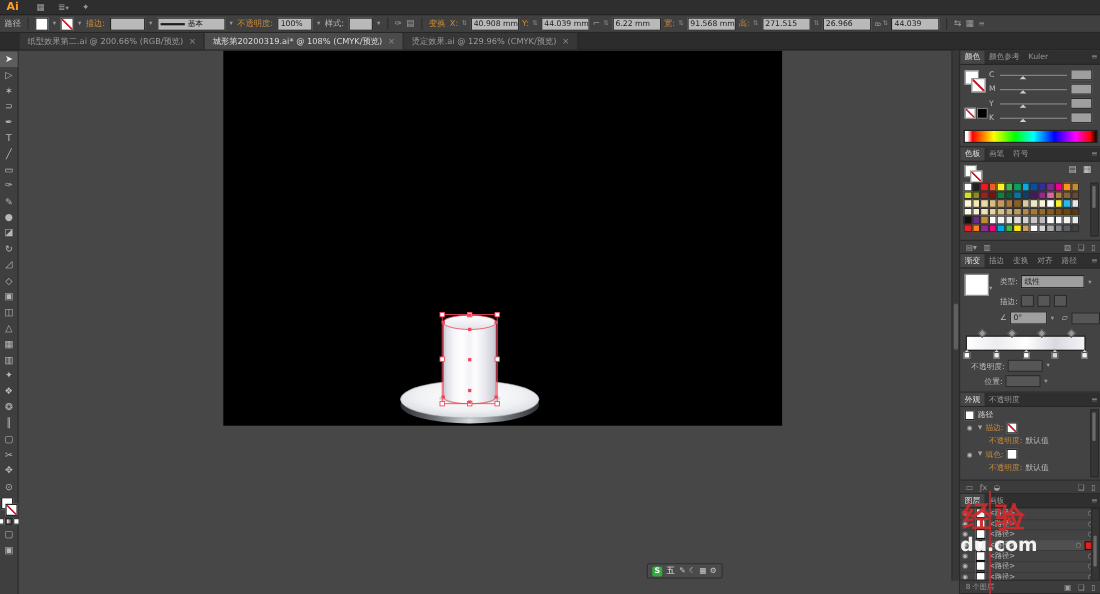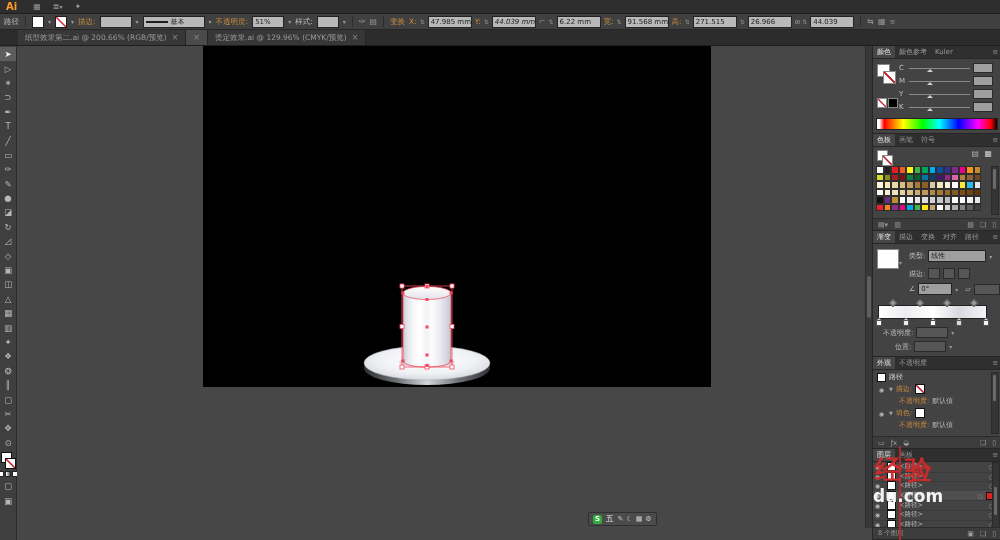--- a/index.html
+++ b/index.html
@@ -135,37 +135,37 @@
     <span class="swatch-ctrl"></span>
       <span class="caret">▾</span>
     <span class="swatch-ctrl swatch-none"></span>
       <span class="caret">▾</span>
     <span class="olabel">描边:</span>
     <span class="cb-box" style="width:26px"> </span>
       <span class="caret">▾</span>
     <span class="cb-box" style="width:56px"><span class="profile-line"></span><span>基本</span></span>
       <span class="caret">▾</span>
     <span class="olabel">不透明度:</span>
-    <span class="cb-box" style="width:26px">51%</span>
+    <span class="cb-box" style="width:26px">100%</span>
       <span class="caret">▾</span>
     <span class="glabel">样式:</span>
     <span class="cb-box" style="width:16px"> </span>
       <span class="caret">▾</span>
     <span class="cb-sep"></span>
     <span class="cb-ic">✑</span>
     <span class="cb-ic">▤</span>
     <span class="cb-sep"></span>
     <span class="olabel">变换</span>
     <div id="cb-fields" style="display:flex;align-items:center;gap:3px">
         <span class="olabel">X:</span>
         <span class="stepper">⇅</span>
-        <span class="cb-box" style="width: 38px;">47.985 mm</span>
+        <span class="cb-box" style="width: 38px;">40.908 mm</span>
         <span class="olabel">Y:</span>
         <span class="stepper">⇅</span>
-        <span class="cb-box" style="width: 38px; font-style: italic;">44.039 mm</span>
+        <span class="cb-box" style="width: 38px;">44.039 mm</span>
         <span class="cb-ic">⌐</span>
         <span class="stepper">⇅</span>
         <span class="cb-box" style="width: 38px;">6.22 mm</span>
         <span class="olabel">宽:</span>
         <span class="stepper">⇅</span>
         <span class="cb-box" style="width: 38px;">91.568 mm</span>
         <span class="olabel">高:</span>
         <span class="stepper">⇅</span>
         <span class="cb-box" style="width: 38px;">271.515</span>
         <span class="stepper">⇅</span>
@@ -180,20 +180,21 @@
     <span class="pmenu" style="position:static">≡</span>
   </div>
 
   <div class="tabbar">
     <div id="doc-tabs" style="display:flex">
         <div class="doc-tab">
           <span>纸型效果第二.ai @ 200.66% (RGB/预览)</span>
           <span class="tab-close">×</span>
         </div>
         <div class="doc-tab active">
+          <span>城形第20200319.ai* @ 108% (CMYK/预览)</span>
           <span class="tab-close">×</span>
         </div>
         <div class="doc-tab">
           <span>烫定效果.ai @ 129.96% (CMYK/预览)</span>
           <span class="tab-close">×</span>
         </div>
       </div>
   </div>
 
   <div class="toolbar">

